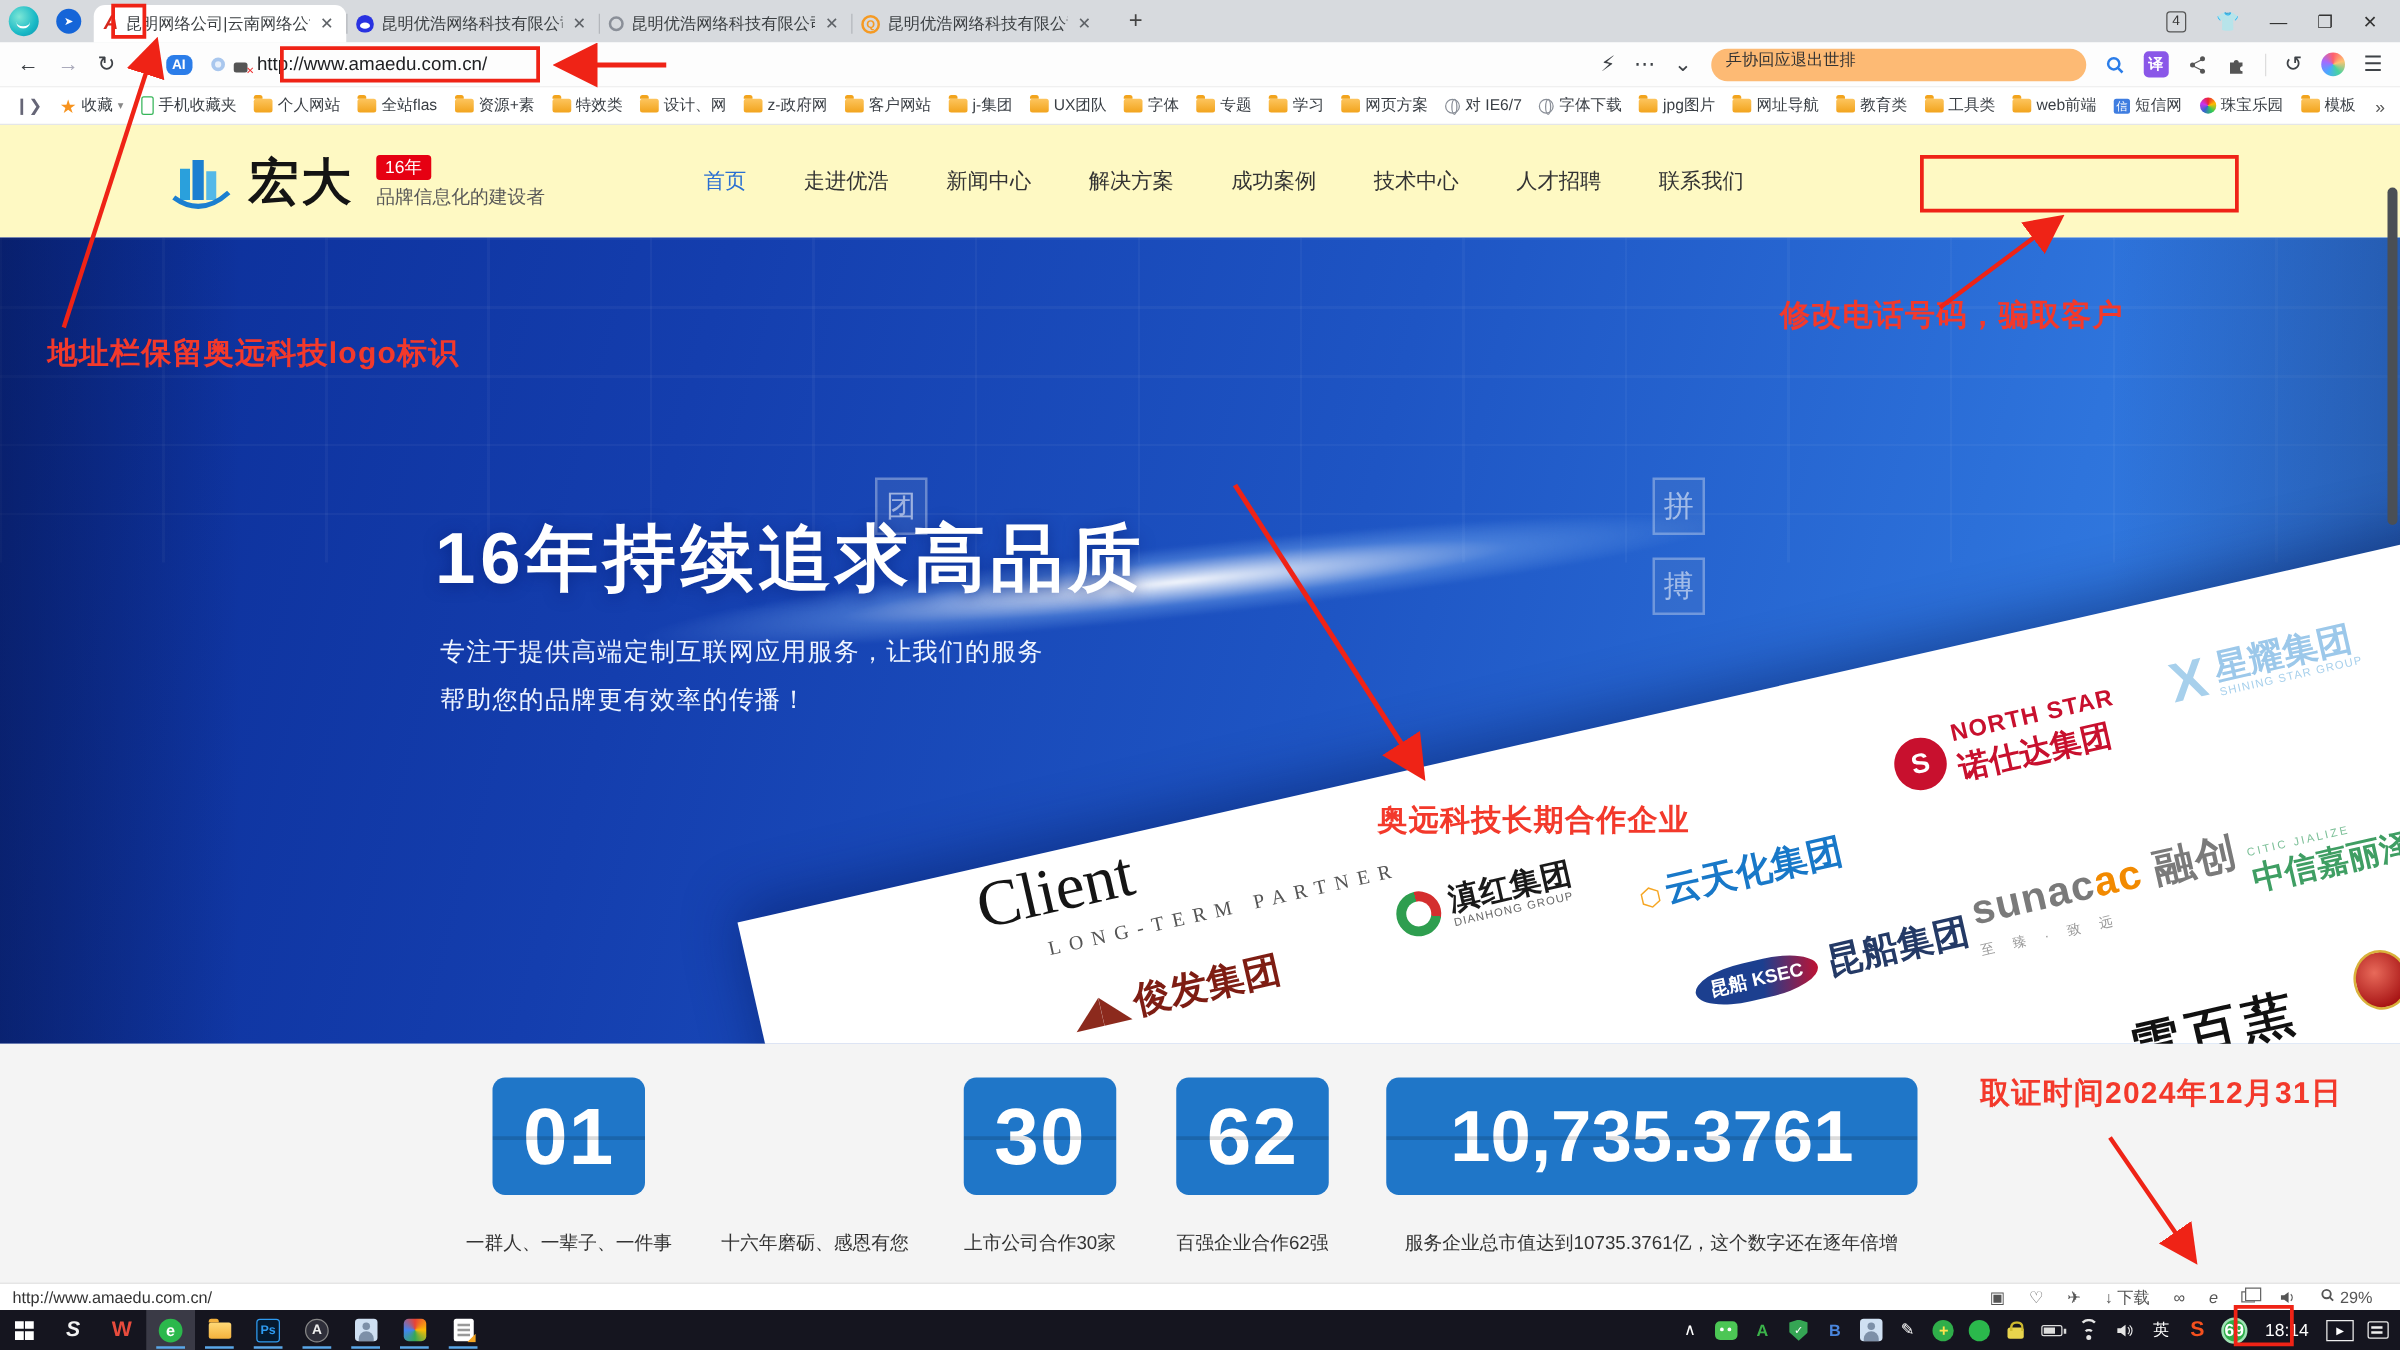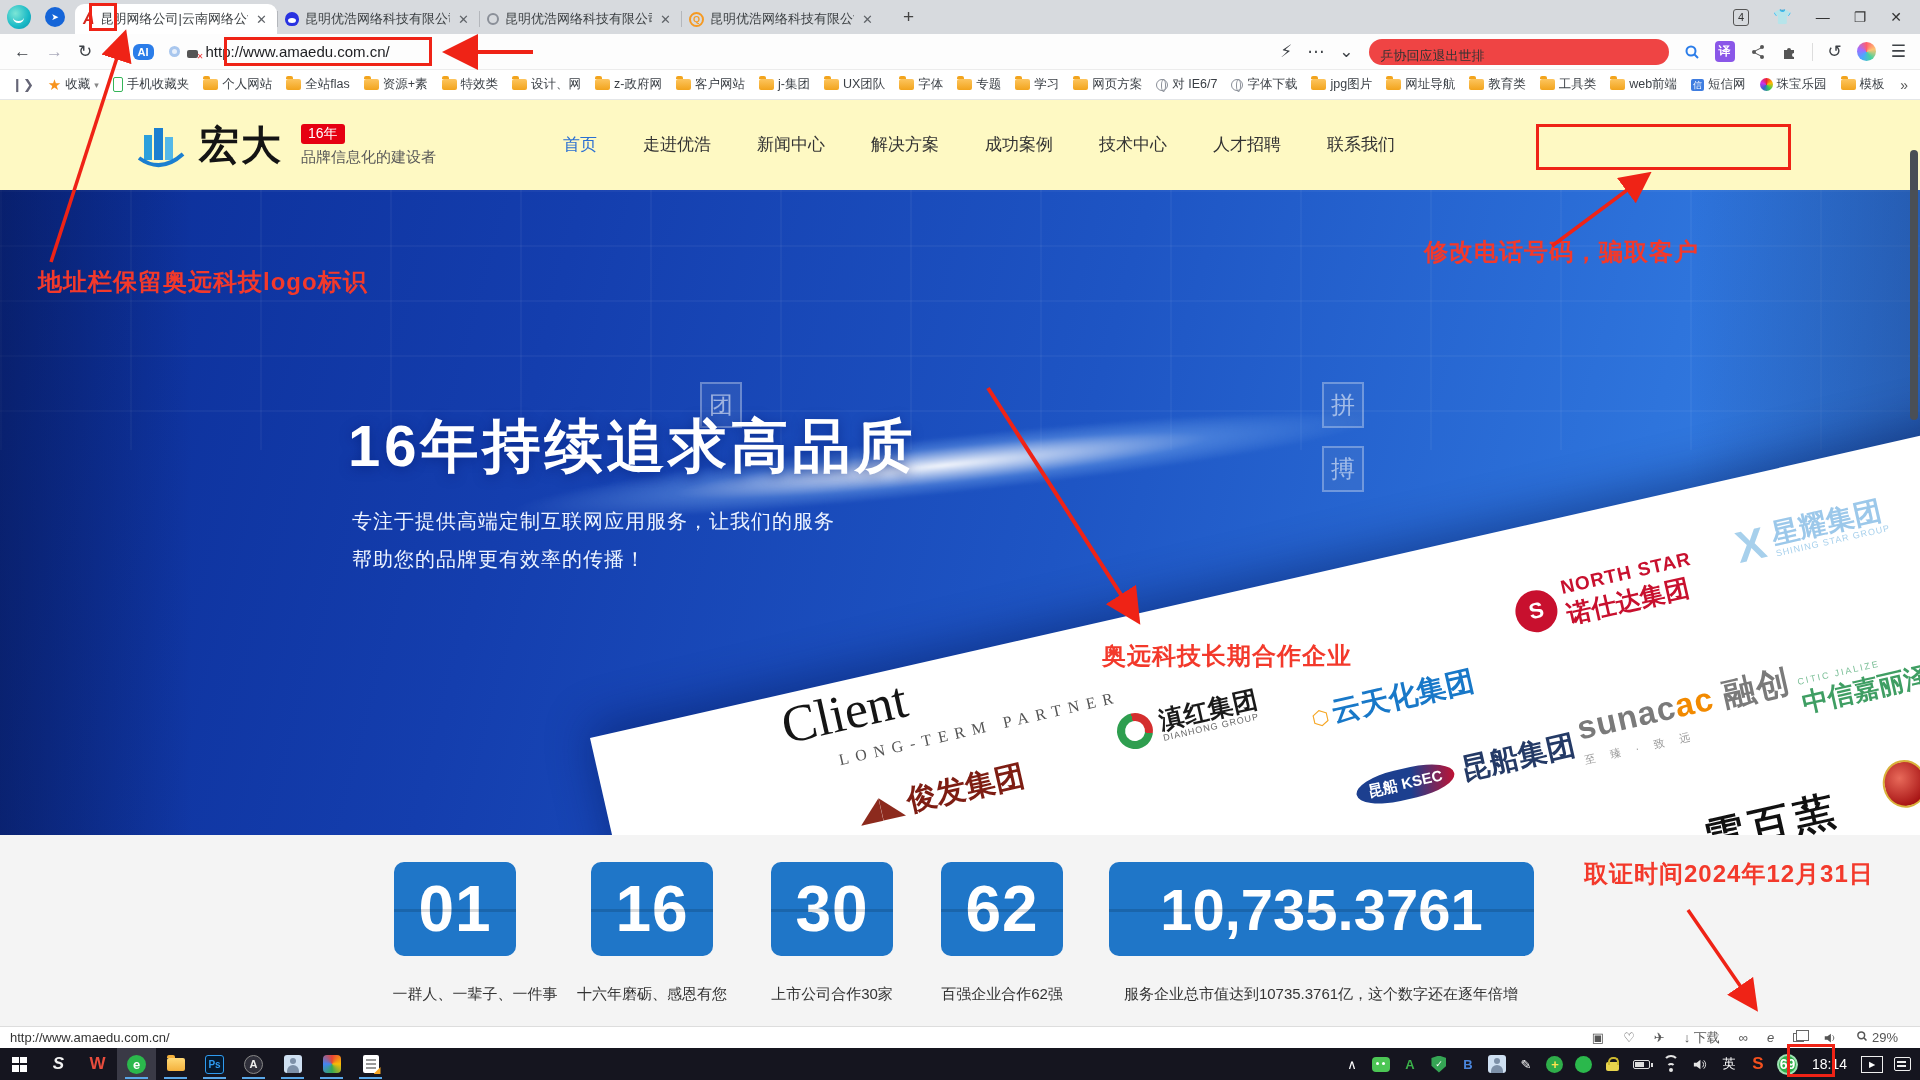--- a/index.html
+++ b/index.html
@@ -32,21 +32,21 @@
   .nicon{font-size:17px;color:#3e4247;}
   .nicon.dis{color:#aab;}
   .aibadge{background:#2b7de9;color:#fff;border-radius:6px;font-size:11px;font-weight:bold;padding:2px 5px;}
   .urlzone{display:flex;align-items:center;gap:7px;flex:1;}
   .recdot{width:11px;height:11px;border-radius:50%;border:3px solid #a9c7ee;background:#e8f0fb;}
   .lockic{position:relative;width:12px;height:13px;}
   .lockic::before{content:'';position:absolute;left:0;top:5px;width:11px;height:8px;background:#555;border-radius:2px;}
   .lockic::after{content:'✕';position:absolute;right:-5px;bottom:-3px;color:#e33;font-size:8px;font-weight:bold;}
   .urltext{font-size:15px;color:#202124;}
   .addr-right{margin-left:auto;display:flex;align-items:center;gap:15px;}
-  .searchbox{width:300px;height:26px;background:#ef4444;border-radius:13px;display:flex;align-items:flex-end;padding:0 12px;font-size:13px;color:#333;}
+  .searchbox{width:300px;height:26px;background:#fdba74;border-radius:13px;display:flex;align-items:flex-start;padding:0 12px;font-size:13px;color:#333;}
   .tr-badge{background:#8a57e8;color:#fff;font-size:12px;font-weight:bold;padding:2px 4px;border-radius:4px;}
   .vdiv{width:1px;height:18px;background:#ddd;}
   .aiball{width:19px;height:19px;border-radius:50%;background:conic-gradient(#ff5f6d,#ffc371,#47d39f,#4aa8ff,#a36bff,#ff5f6d);color:#fff;font-size:7px;font-weight:bold;display:flex;align-items:center;justify-content:center;}
 
   
   .bmbar{position:absolute;left:0;top:70px;width:1920px;height:30px;background:#fff;border-bottom:1px solid #e4e6e8;display:flex;align-items:center;gap:14px;padding:0 12px;font-size:12.5px;color:#3a3f45;overflow:hidden;white-space:nowrap;}
   .bmitem{display:flex;align-items:center;gap:4px;flex:0 0 auto;}
   .folder{width:15px;height:11px;background:linear-gradient(#fdc55e,#f2a41d);border-radius:2px;position:relative;flex:0 0 auto;}
   .folder::before{content:'';position:absolute;left:0;top:-3px;width:7px;height:3px;background:#f2a41d;border-radius:2px 2px 0 0;}
   .star{color:#f7931e;font-size:15px;}
@@ -115,21 +115,21 @@
 
   .pagescroll{position:absolute;right:2px;top:150px;width:8px;height:270px;background:#4a4f55;border-radius:4px;z-index:40;}
 
   
   .stats{position:absolute;left:0;top:835px;width:1920px;height:191px;background:#f4f4f4;}
   .sbox{position:absolute;top:27px;height:94px;background:#1f76c8;border-radius:10px;color:#fff;font-weight:bold;display:flex;align-items:center;justify-content:center;font-size:64px;overflow:hidden;letter-spacing:1px;}
   .sbox::after{content:'';position:absolute;left:0;right:0;top:50%;height:3px;background:rgba(0,0,0,.14);}
   .sb1{left:394px;width:122px;} .sb2{left:591px;width:122px;} .sb3{left:771px;width:122px;} .sb4{left:941px;width:122px;}
   .sb5{left:1109px;width:425px;font-size:58px;letter-spacing:0;}
   .slab{position:absolute;top:150px;font-size:15px;color:#333;transform:translateX(-50%);white-space:nowrap;}
-  .sl1{left:455px;margin-left:20px;} .sl2{left:652px;} .sl3{left:832px;} .sl4{left:1002px;} .sl5{left:1321px;}
+  .sl1{left:455px;} .sl2{left:652px;} .sl3{left:832px;} .sl4{left:1002px;} .sl5{left:1321px;}
 
   
   .sbar{position:absolute;left:0;top:1026px;width:1920px;height:22px;background:#fff;border-top:1px solid #ddd;display:flex;align-items:center;font-size:13px;color:#333;padding:0 10px;}
   .sbar-icons{margin-left:auto;display:flex;align-items:center;gap:19px;color:#555;font-size:13px;padding-right:12px;}
   .ic-stack{width:11px;height:9px;border:1.5px solid #666;position:relative;}
   .ic-stack::after{content:'';position:absolute;left:2px;top:-4px;width:11px;height:9px;border:1.5px solid #666;background:#fff;}
 
   
   .tbar{position:absolute;left:0;top:1048px;width:1920px;height:32px;background:#15151f;display:flex;align-items:center;color:#fff;}
   .tapp{width:39px;height:32px;display:flex;align-items:center;justify-content:center;position:relative;font-size:15px;flex:0 0 auto;}
@@ -446,21 +446,20 @@
       </div>
       <div class="lg lg-ybc">雲百蓔</div>
       <div class="lg lg-seal"></div>
     </div>
   </div>
 
   <div class="pagescroll"></div>
 
   <div class="stats">
     <div class="sbox sb1">01</div>
-    <div class="sbox sb2">16</div>
     <div class="sbox sb3">30</div>
     <div class="sbox sb4">62</div>
     <div class="sbox sb5">10,735.3761</div>
     <div class="slab sl1">一群人、一辈子、一件事</div>
     <div class="slab sl2">十六年磨砺、感恩有您</div>
     <div class="slab sl3">上市公司合作30家</div>
     <div class="slab sl4">百强企业合作62强</div>
     <div class="slab sl5">服务企业总市值达到10735.3761亿，这个数字还在逐年倍增</div>
   </div>
 

